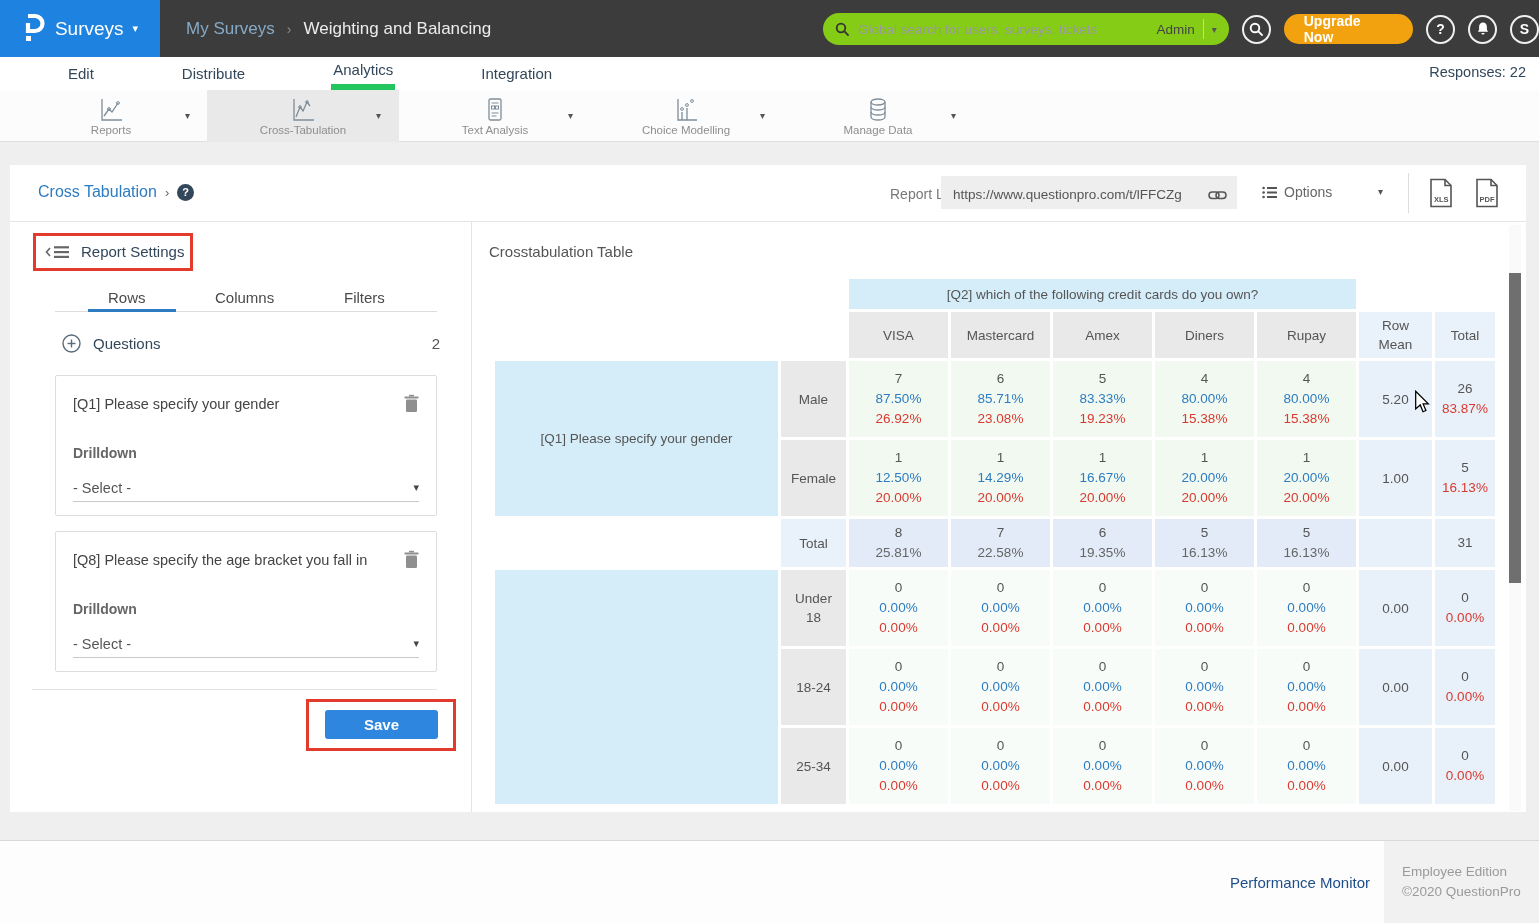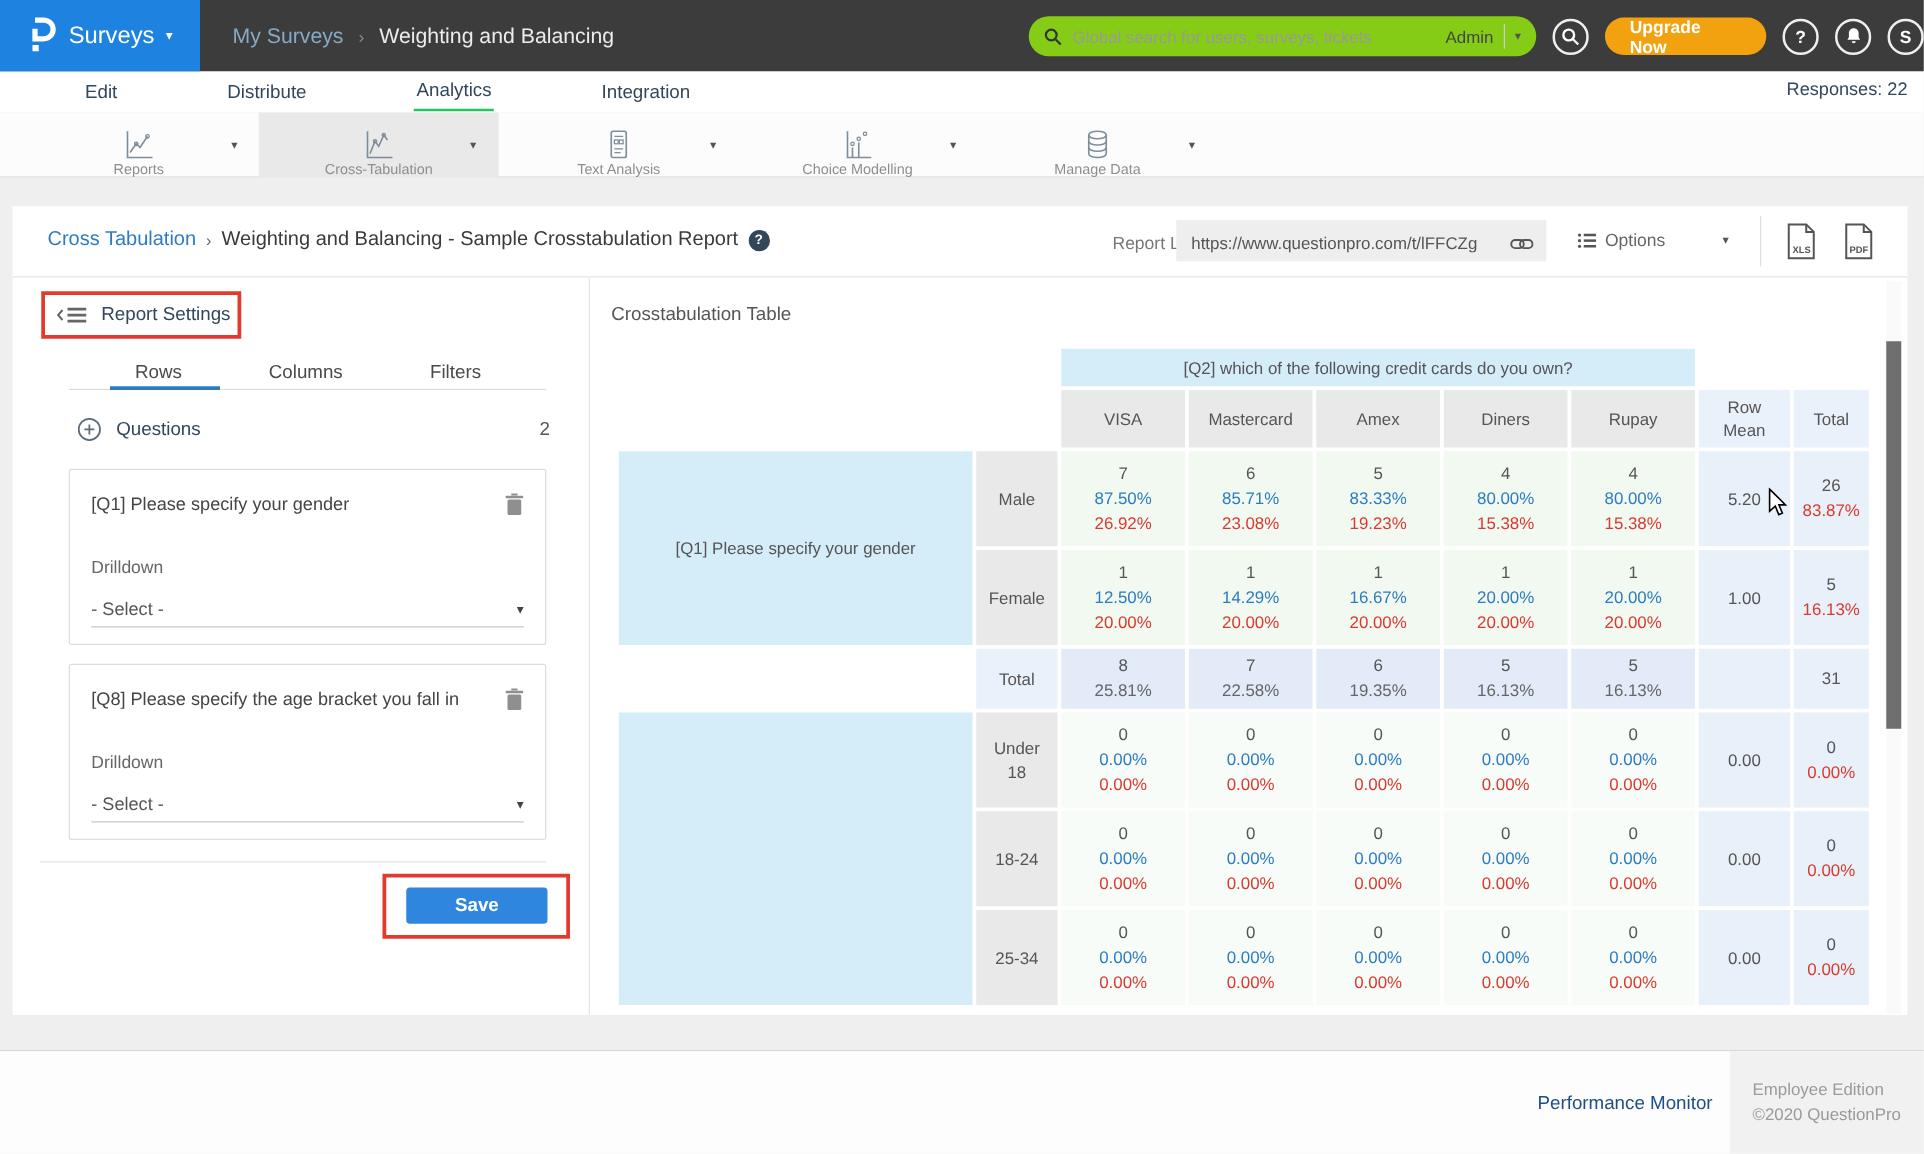--- a/index.html
+++ b/index.html
@@ -26,26 +26,26 @@
   .circle-btn { width:29px; height:29px; border-radius:50%; border:2px solid rgba(255,255,255,.92);
     display:flex; align-items:center; justify-content:center; color:#fff; cursor:pointer; flex:0 0 auto; }
   .circle-btn.txt { font-size:14px; font-weight:bold; }
   .upgrade { height:30px; padding:0 20px; border-radius:15px; background:#f2a20f; color:#fff;
     font-size:14px; font-weight:bold; display:flex; align-items:center; cursor:pointer; }
 
   
   .nav { position:absolute; left:0; top:57px; width:1539px; height:33px; background:#fff; }
   .nav-items { position:absolute; left:18px; top:0; height:33px; display:flex; gap:36px; align-items:center; font-size:15px; color:#33475b; }
   .nav-item { cursor:pointer; padding:5px 2px 6px;margin-left:48px; }
-  .nav-item.active { border-bottom:2px solid #22c55e; }
+  .nav-item.active { border-bottom:8px solid #22c55e; }
   .responses { position:absolute; right:13px; top:7px; font-size:14.5px; color:#33475b; }
 
   
   .toolbar { position:absolute; left:0; top:90px; width:1539px; height:52px; background:#fcfcfc; border-bottom:1px solid #e0e0e0; }
-  .tile { position:absolute; top:0; width:192px; height:52px; display:flex; flex-direction:column; align-items:center; justify-content:flex-end; cursor:pointer; }
+  .tile { position:absolute; top:0; width:192px; height:52px; display:flex; flex-direction:column; align-items:center; justify-content:center; cursor:pointer; }
   .tile.selected { background:#e9e9e9; }
   .tile .tlabel { font-size:11.5px; color:#8e8e8e; margin-top:1px; }
   .tile-caret { position:absolute; top:20px; font-size:10px; color:#555; cursor:pointer; }
 
   
   .panel { position:absolute; left:10px; top:165px; width:1516px; height:647px; background:#fff; overflow:hidden; }
   .rb-row { position:absolute; left:28px; top:18px; display:flex; align-items:center; gap:8px; font-size:16px; }
   .rb-link { color:#2d7cc1; cursor:pointer; }
   .rb-sep { color:#666; font-size:13px; }
   .rb-title { color:#3a3a3a; }
@@ -66,21 +66,21 @@
   .rs-btn { position:absolute; left:35px; top:78px; display:flex; align-items:center; gap:10px; font-size:15px; color:#33475b; cursor:pointer; }
   .redbox { position:absolute; border:3px solid #e23b2e; z-index:9; pointer-events:none; }
   .tab { position:absolute; top:124px; font-size:15px; color:#4a4a4a; cursor:pointer; }
   .tab-underline-gray { position:absolute; left:45px; top:146px; width:382px; height:1px; background:#ddd; }
   .tab-underline-blue { position:absolute; left:78px; top:144px; width:88px; height:3px; background:#2d7cc1; }
   .q-row { position:absolute; left:52px; top:169px; width:378px; display:flex; align-items:center; gap:12px; font-size:15px; color:#33475b; }
   .q-count { margin-left:auto; color:#555; }
   .card { position:absolute; left:45px; width:382px; height:141px; border:1px solid #ddd; border-radius:2px; background:#fff; }
   .card .q-text { position:absolute; left:17px; top:20px; right:50px; font-size:14.5px; color:#444; }
   .card .trash { position:absolute; right:16px; top:18px; cursor:pointer; }
-  .card .dd-label { position:absolute; left:17px; top:69px; font-size:14px; color:#666; }
+  .card .dd-label { position:absolute; left:17px; top:69px; font-size:14px; color:#666;font-weight:bold; }
   .card .dd-select { position:absolute; left:17px; right:17px; top:98px; height:28px; border-bottom:1px solid #c9c9c9;
     display:flex; align-items:center; font-size:14.5px; color:#555; cursor:pointer; }
   .card .dd-caret { margin-left:auto; font-size:11px; color:#444; }
   .sb-hr { position:absolute; left:22px; top:524px; width:405px; height:1px; background:#e3e3e3; }
   .save-btn { position:absolute; left:315px; top:545px; width:113px; height:29px; background:#2e86de; border:none; border-radius:3px;
     color:#fff; font-size:15px; font-weight:bold; cursor:pointer; font-family:inherit; }
 
   
   .ct-title { position:absolute; left:479px; top:78px; font-size:15px; color:#555; }
   .ct-wrap { position:absolute; left:482px; top:111px; }
@@ -235,21 +235,20 @@
     <span class="tlabel">Manage Data</span>
   </div>
   <span class="tile-caret" style="left:951px">▾</span>
 </div>
 
 <div class="panel">
 
   <div class="rb-row">
     <span class="rb-link">Cross Tabulation</span>
     <span class="rb-sep">›</span>
-    <span class="rb-title">Weighting and Balancing - Sample Crosstabulation Report</span>
     <span class="help-dot">?</span>
   </div>
   <span class="rl-label">Report Link:</span>
   <div class="url-box">
     <span class="url-text">https://www.questionpro.com/t/lFFCZg</span>
     <svg class="ic" width="19" height="16" viewBox="0 0 19 16">
       <rect x="1" y="5" width="10" height="6.5" rx="3.2" fill="none" stroke="#555" stroke-width="1.5"></rect>
       <rect x="8" y="5" width="10" height="6.5" rx="3.2" fill="none" stroke="#555" stroke-width="1.5"></rect>
     </svg>
   </div>

